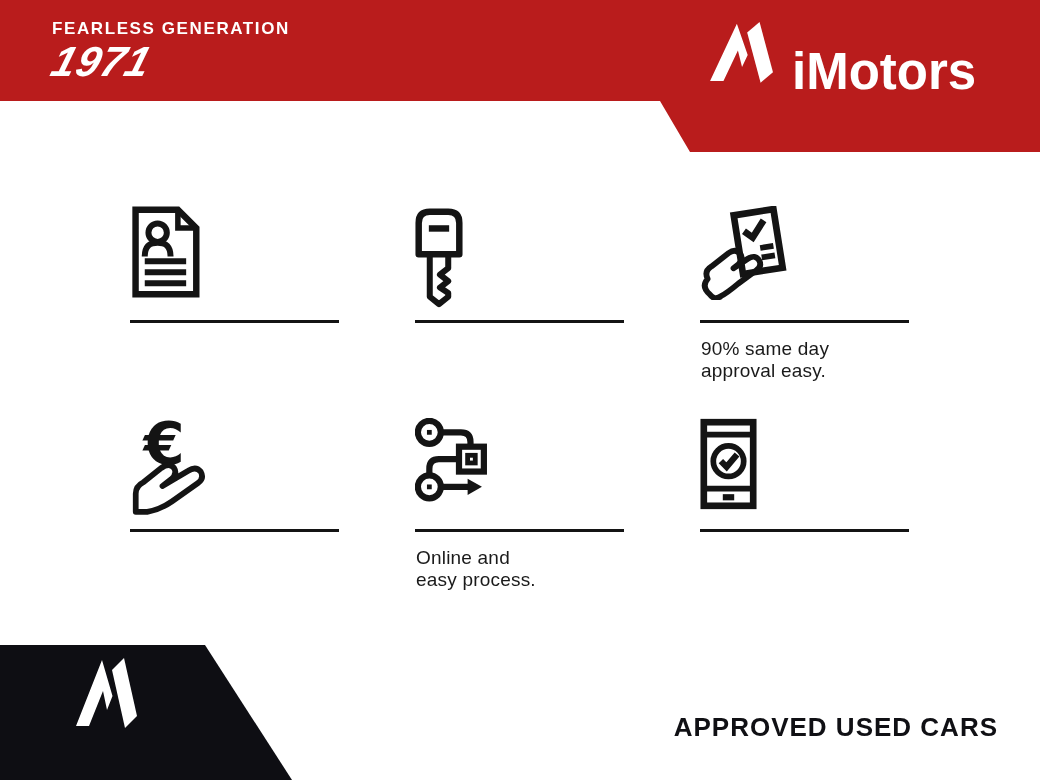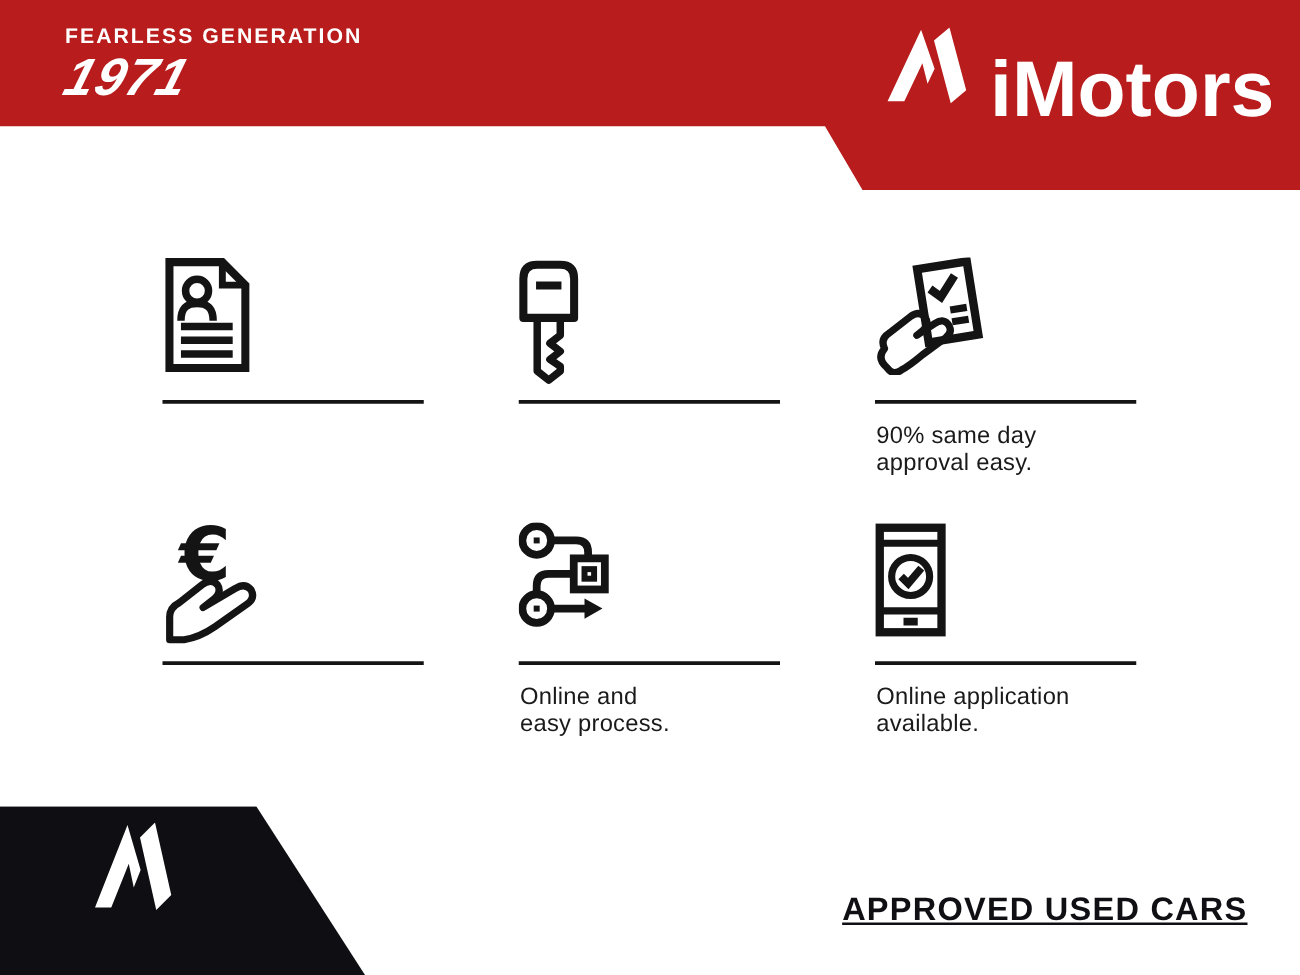--- a/index.html
+++ b/index.html
@@ -22,21 +22,21 @@
   }
   .year{
     position:absolute;left:46px;top:38px;
     color:#fff;font-size:42px;font-weight:800;font-style:italic;
     transform:skewX(-16deg);transform-origin:left bottom;
     letter-spacing:1px;white-space:nowrap;
   }
   .brand-logo{position:absolute;left:708px;top:22px;}
   .brand-text{
     position:absolute;left:792px;top:44px;
-    color:#fff;font-size:63px;font-weight:700;letter-spacing:0px;
+    color:#fff;font-size:51px;font-weight:700;letter-spacing:0px;
     white-space:nowrap;line-height:56px;
   }
   
   .cell{position:absolute;width:212px;height:195px;}
   .cell .icon-wrap{position:absolute;left:0;top:0;}
   .divider{position:absolute;left:0;top:114px;width:209px;height:3px;background:#141414;}
   .caption{
     position:absolute;left:1px;top:132px;
     color:#1a1a1a;font-size:19px;line-height:22px;letter-spacing:0.2px;
     white-space:nowrap;
@@ -47,21 +47,20 @@
   .footer-shape{
     position:absolute;left:0;top:645px;width:300px;height:135px;
     background:#0e0e13;
     clip-path:polygon(0 0,205px 0,292px 135px,0 135px);
   }
   .footer-logo{position:absolute;left:74px;top:13px;}
   .footer-caption{
     position:absolute;right:42px;top:712px;
     color:#101014;font-size:26px;font-weight:800;letter-spacing:1px;
     white-space:nowrap;
-    text-decoration:underline;
   }
   svg{display:block;}
 </style>
 </head>
 <body>
 
 <div class="header-shape">
   <div class="tagline">FEARLESS GENERATION</div>
   <div class="year">1971</div>
 
@@ -152,24 +151,20 @@
     <svg width="57" height="92" viewBox="0 0 60 96" fill="none" stroke="#141414" stroke-width="7" stroke-linejoin="miter">
       <rect x="4" y="4" width="52" height="88"></rect>
       <path d="M4,17 H56" stroke-width="6"></path>
       <path d="M4,74 H56" stroke-width="6"></path>
       <circle cx="30" cy="45" r="16" stroke-width="6"></circle>
       <path d="M22,45 L28,51 L39,38" stroke-width="6.5"></path>
       <path d="M24,83 H36" stroke-width="6.5"></path>
     </svg>
   </div>
   <div class="divider"></div>
-  <div class="caption">
-    <span>Online application</span><br>
-    <span>available.</span>
-  </div>
 </div>
 
 <div class="footer-shape">
   <svg class="footer-logo" width="64" height="90" viewBox="0 0 64 90">
     <path fill="#ffffff" d="M28,2 L2,68 L15,68 L29,33 L33,52 L38.5,38 Z"></path>
     <path fill="#ffffff" d="M38,12 L50,0 L63,58 L51,70 Z"></path>
   </svg>
 </div>
 
 <div class="footer-caption">APPROVED USED CARS</div>

